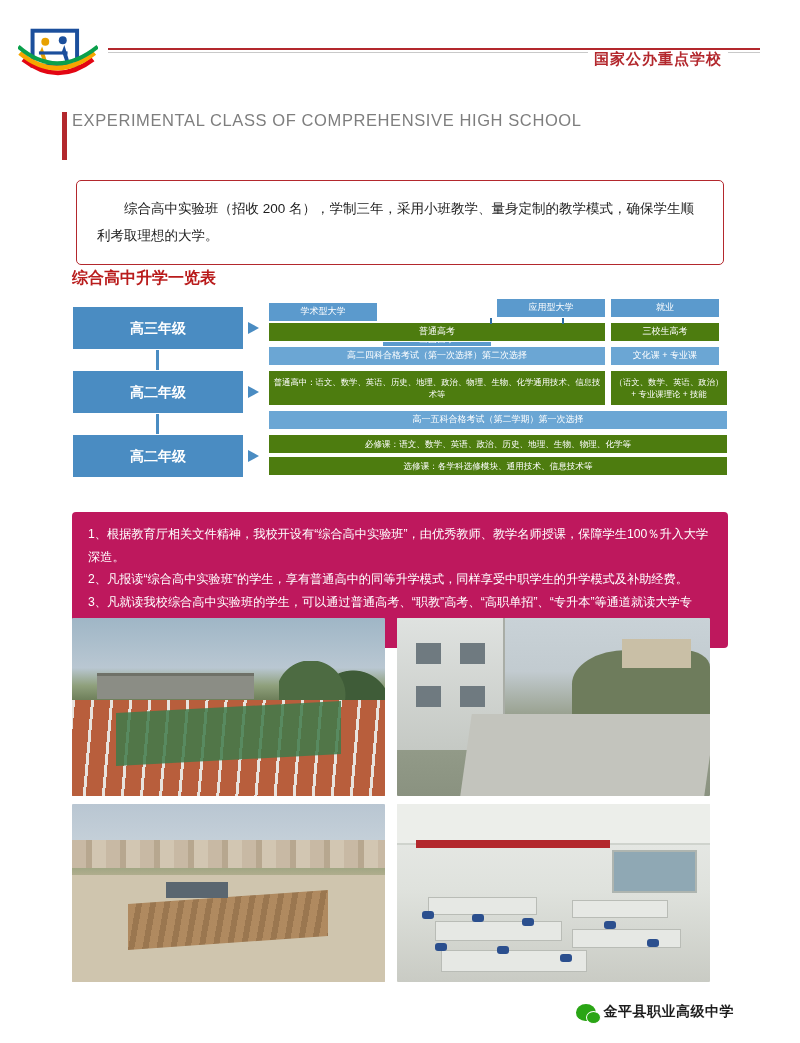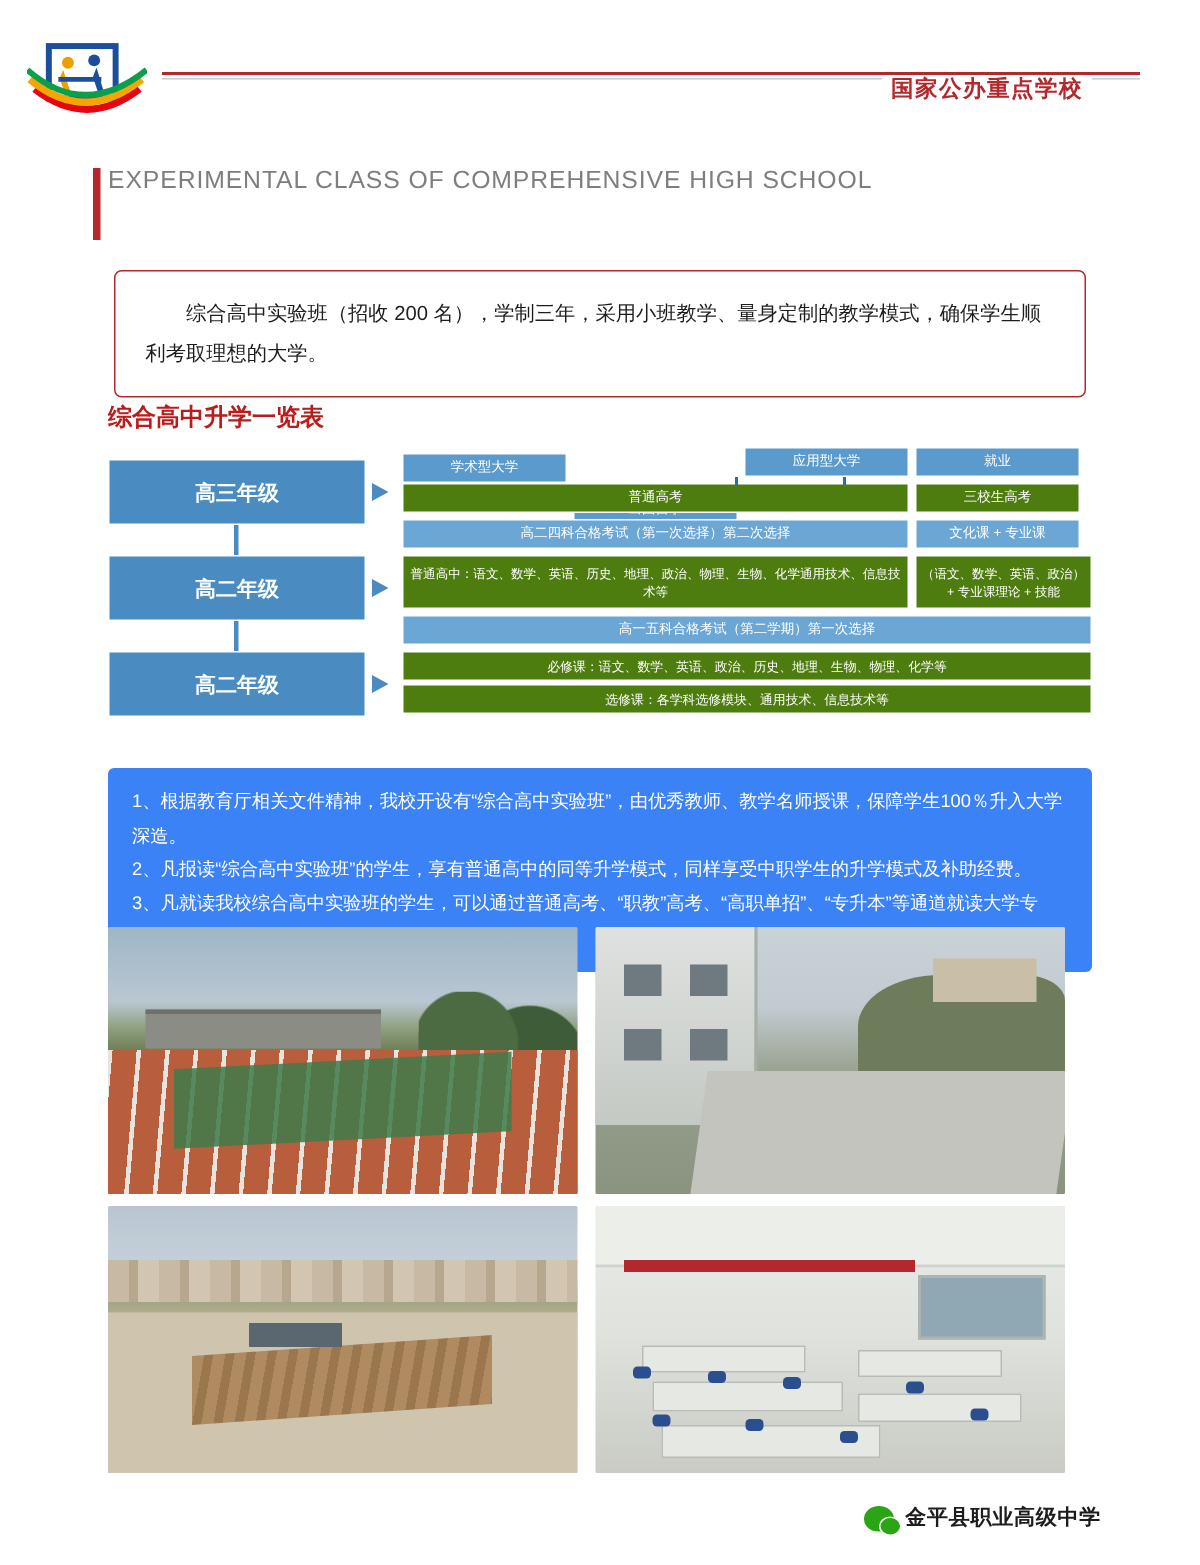--- a/index.html
+++ b/index.html
@@ -168,21 +168,21 @@
     background: #4a8cc2;
   }
 
   
   .notes-box {
     position: absolute;
     left: 72px;
     top: 512px;
     width: 656px;
     box-sizing: border-box;
-    background: #3b82f6;
+    background: #be185d;
     border-radius: 4px;
     padding: 11px 16px 12px 16px;
   }
   .note-line {
     color: #fff;
     font-size: 12.2px;
     line-height: 1.85;
     margin: 0;
   }
 

